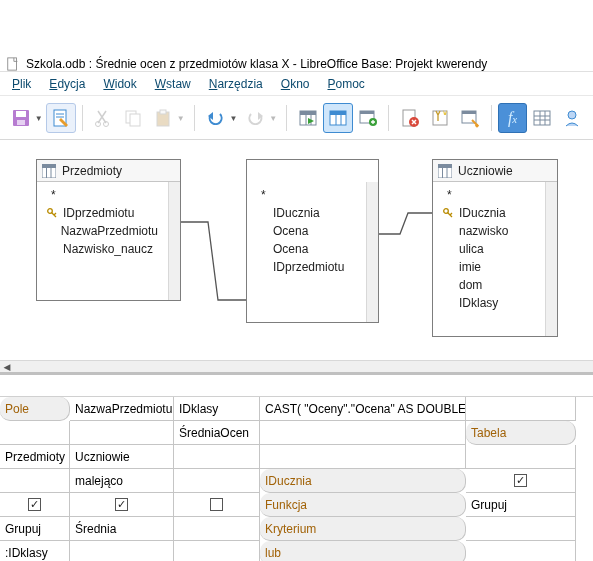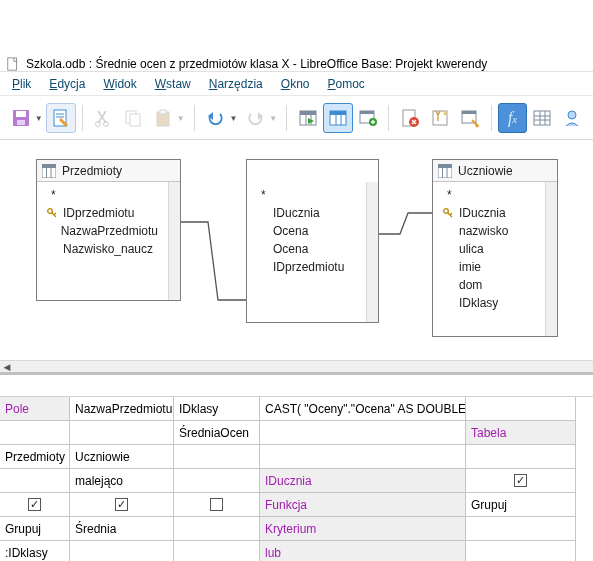--- a/index.html
+++ b/index.html
@@ -42,21 +42,21 @@
   .key { width: 10px; height: 10px; display:inline-flex; align-items:center; justify-content:center;}
   
   
   svg.relations { position: absolute; left: 0; top: 0; width: 100%; height: 100%; pointer-events: none; }
   
   
   .grid-wrap { border-top: 3px solid #c0c0c0; position: relative; }
   .grid-blank { height: 22px; background:#fff; border-bottom:1px solid #d0d0d0; }
   .grid { display: grid; grid-template-columns: 70px 104px 86px 206px 110px; font-size: 12px; }
   .cell { border-right: 1px solid #c5c5c5; border-bottom: 1px solid #c5c5c5; padding: 3px 5px; height: 24px; display: flex; align-items: center; overflow: hidden; white-space: nowrap; }
-  .cell.hdr { background: #efefef; color: #a21caf; }
+  .cell.hdr { background: #efefef; color: #a16207; border-radius: 10px; }
   .cell.body { background: #fff; color: #000; }
   .chk { width: 13px; height: 13px; border: 1px solid #555; display: inline-flex; align-items: center; justify-content: center; margin: 0 auto; }
   .chk.on::after { content: "✓"; font-size: 11px; line-height: 1; color: #222; }
   
   
   .tbl-icon { width:14px; height:14px; }
 </style>
 </head>
 <body>
 

